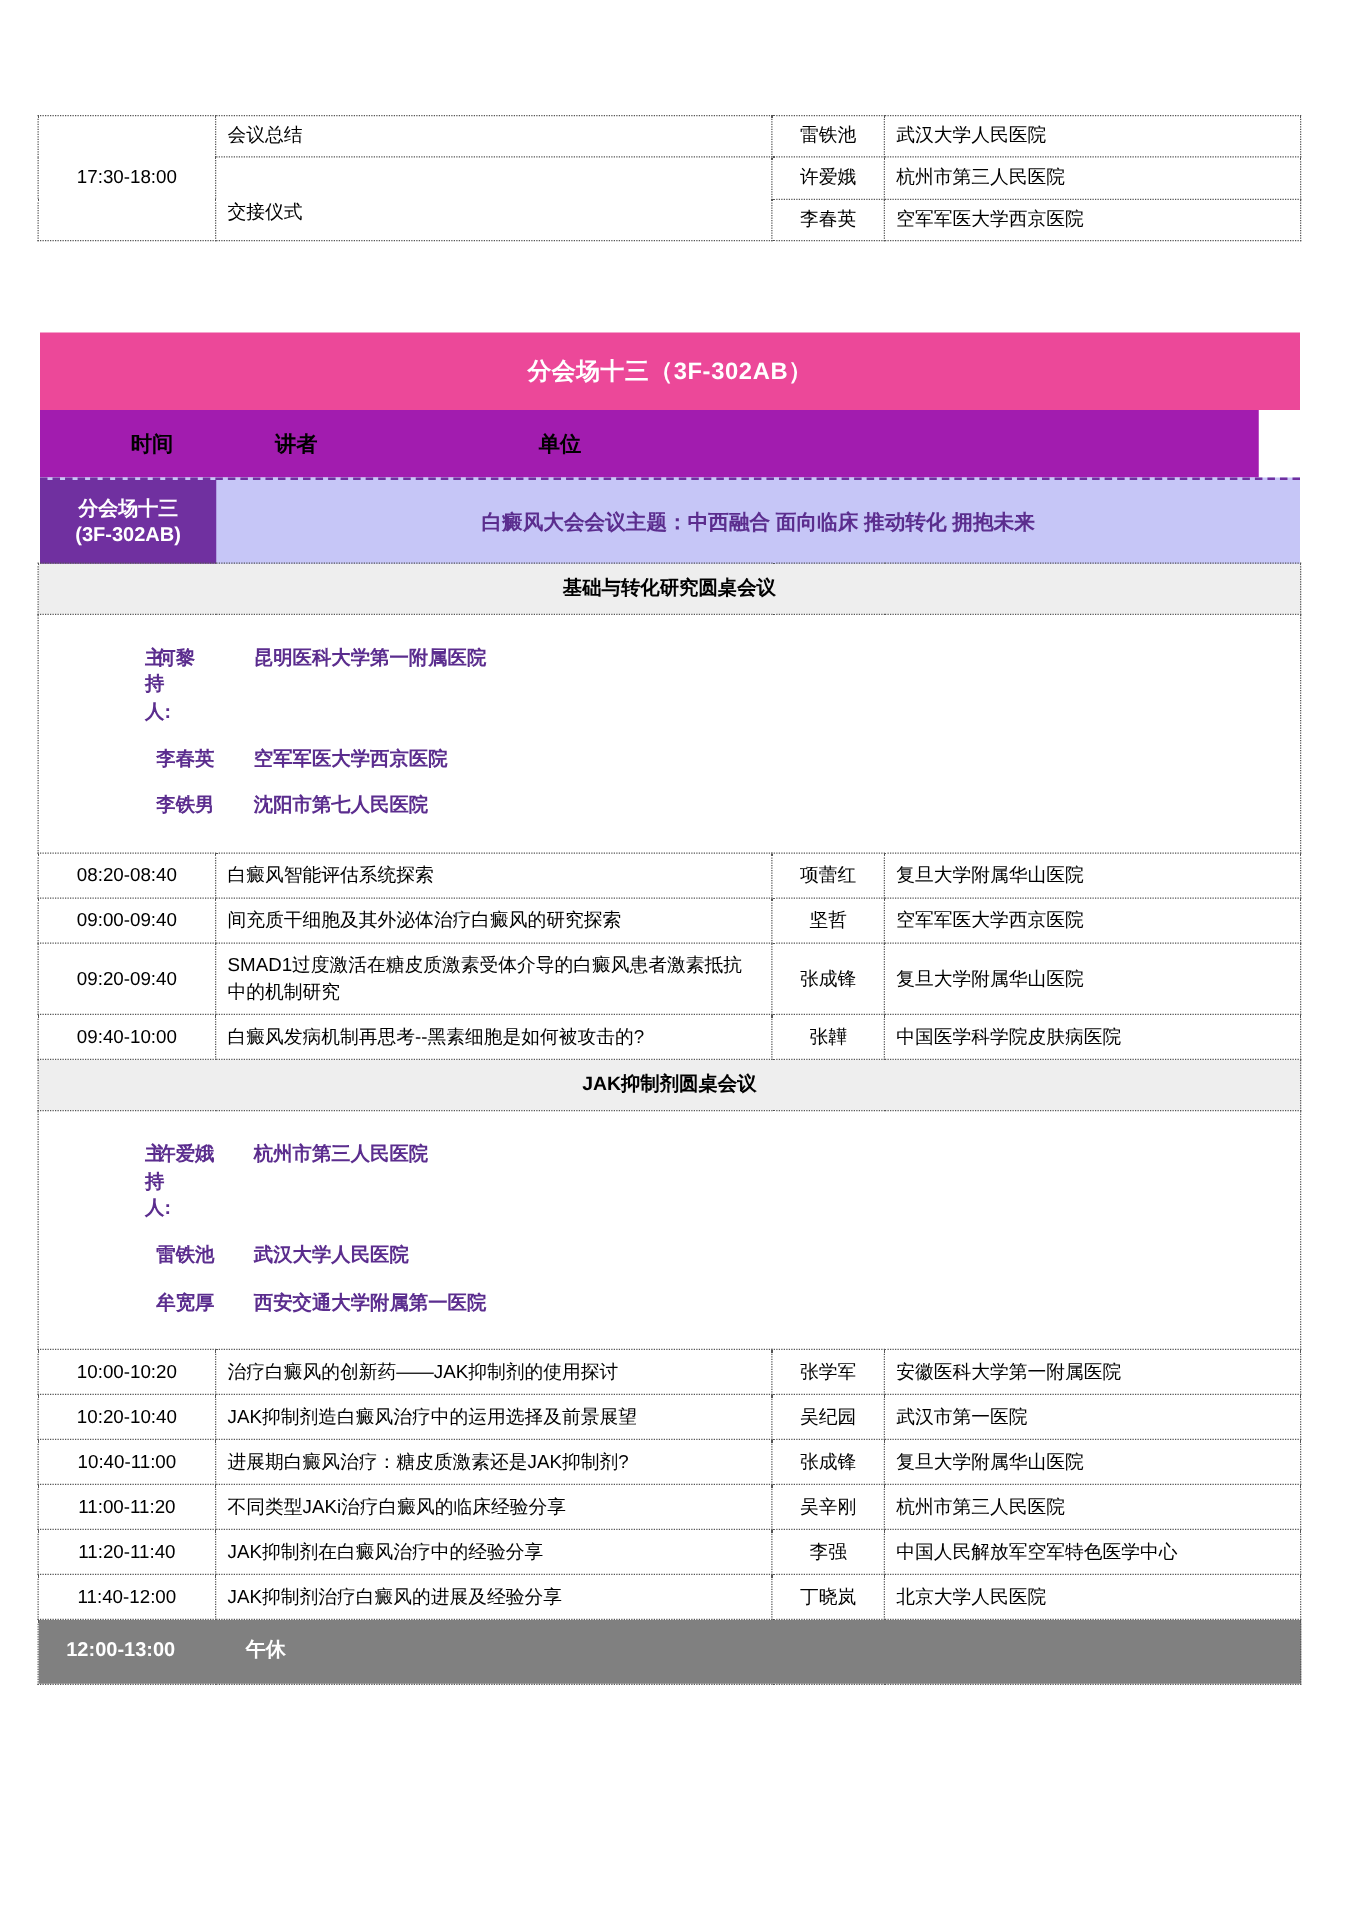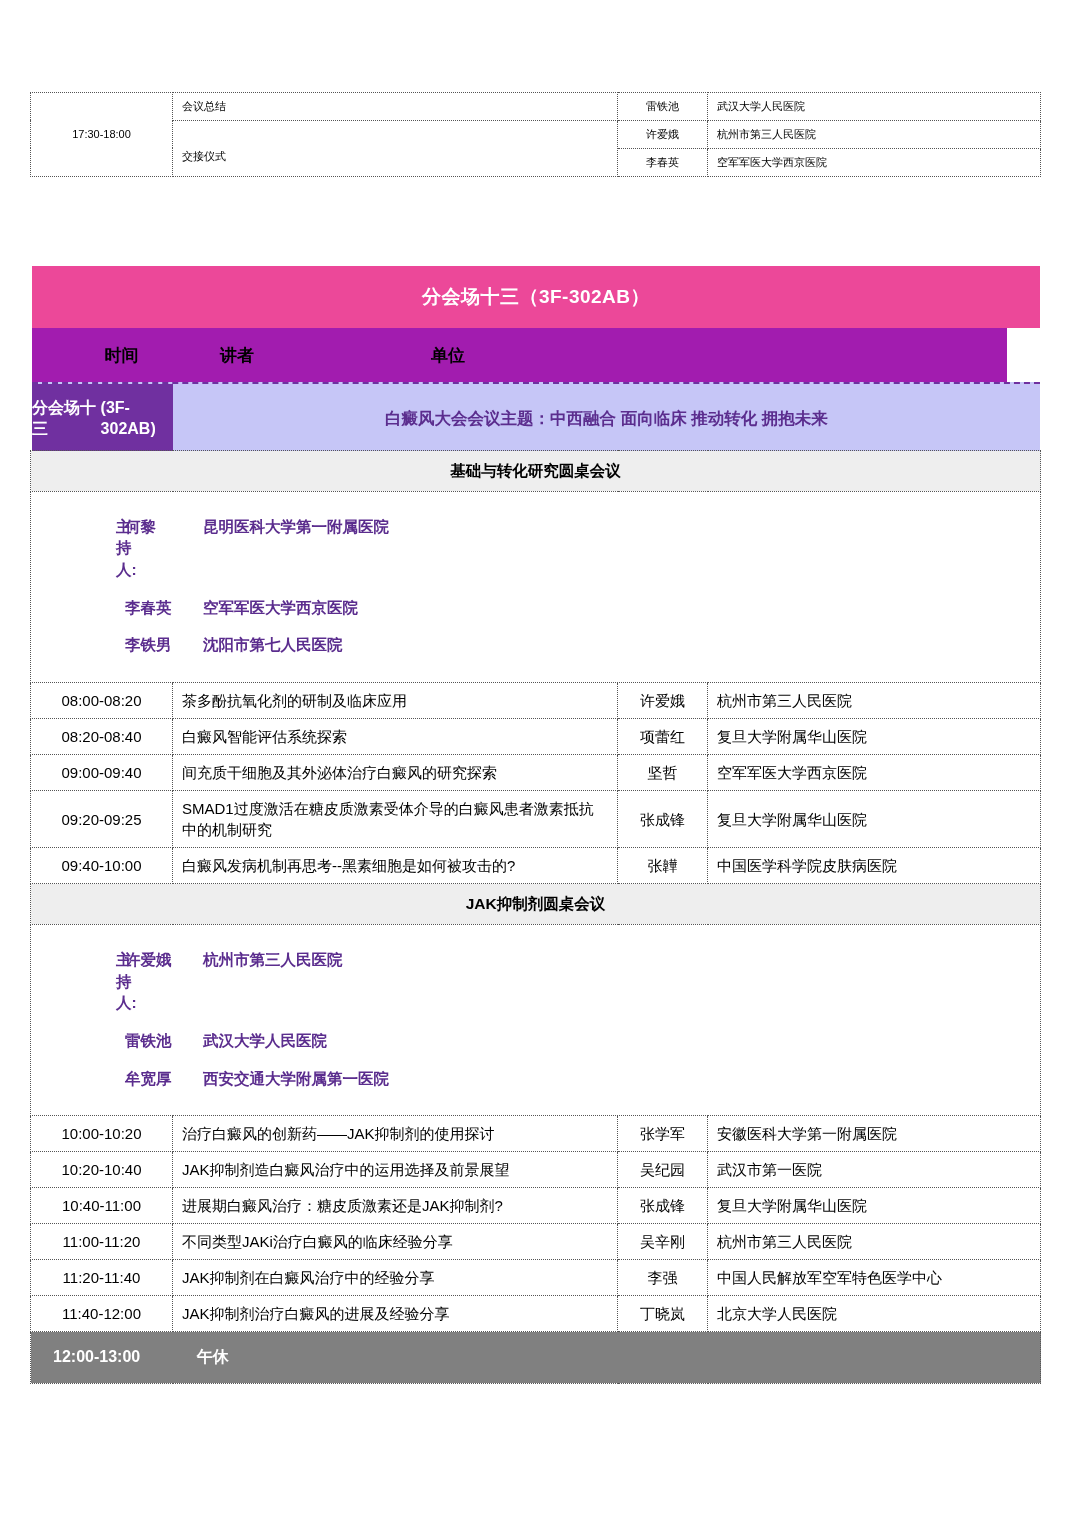--- a/index.html
+++ b/index.html
@@ -28,21 +28,21 @@
   .top-table {
     position: absolute;
     left: 30px;
     top: 92px;
     width: 1010px;
     border-collapse: collapse;
     table-layout: fixed;
   }
   .top-table td {
     border: 1px dotted #555;
-    font-size: 11px;
+    font-size: 15px;
     padding: 6px 9px;
     vertical-align: middle;
     line-height: 1.35;
   }
   .col-time   { width: 142px; }
   .col-title  { width: 445px; }
   .col-spk    { width: 90px; }
   .col-unit   { width: 333px; }
 
   .c-time { text-align: center; }
@@ -95,21 +95,21 @@
     background: #C6C6F7;
     border-top: 2px dashed #7030A0;
   }
   .themerow .tr-left {
     width: 141px;
     background: #7030A0;
     color: #ffffff;
     font-weight: bold;
     font-size: 16px;
     display: flex;
-    flex-direction: row;
+    flex-direction: column;
     align-items: center;
     justify-content: center;
     line-height: 1.32;
   }
   .themerow .tr-body {
     flex: 1;
     color: #5B2D8E;
     font-weight: bold;
     font-size: 16.5px;
     display: flex;
@@ -257,39 +257,33 @@
             <div class="host-line">
               <span class="hl-label"></span>
               <span class="hl-name">李铁男</span>
               <span class="hl-org">沈阳市第七人民医院</span>
             </div>
           </div>
         </td>
       </tr>
 
       <tr>
-        <td class="c-time">08:00-08:20</td>
-        <td>茶多酚抗氧化剂的研制及临床应用</td>
-        <td class="c-spk">许爱娥</td>
-        <td>杭州市第三人民医院</td>
-      </tr>
-      <tr>
         <td class="c-time">08:20-08:40</td>
         <td>白癜风智能评估系统探索</td>
         <td class="c-spk">项蕾红</td>
         <td>复旦大学附属华山医院</td>
       </tr>
       <tr>
         <td class="c-time">09:00-09:40</td>
         <td>间充质干细胞及其外泌体治疗白癜风的研究探索</td>
         <td class="c-spk">坚哲</td>
         <td>空军军医大学西京医院</td>
       </tr>
       <tr>
-        <td class="c-time">09:20-09:25</td>
+        <td class="c-time">09:20-09:40</td>
         <td>SMAD1过度激活在糖皮质激素受体介导的白癜风患者激素抵抗中的机制研究</td>
         <td class="c-spk">张成锋</td>
         <td>复旦大学附属华山医院</td>
       </tr>
       <tr>
         <td class="c-time">09:40-10:00</td>
         <td>白癜风发病机制再思考--黑素细胞是如何被攻击的?</td>
         <td class="c-spk">张韡</td>
         <td>中国医学科学院皮肤病医院</td>
       </tr>

